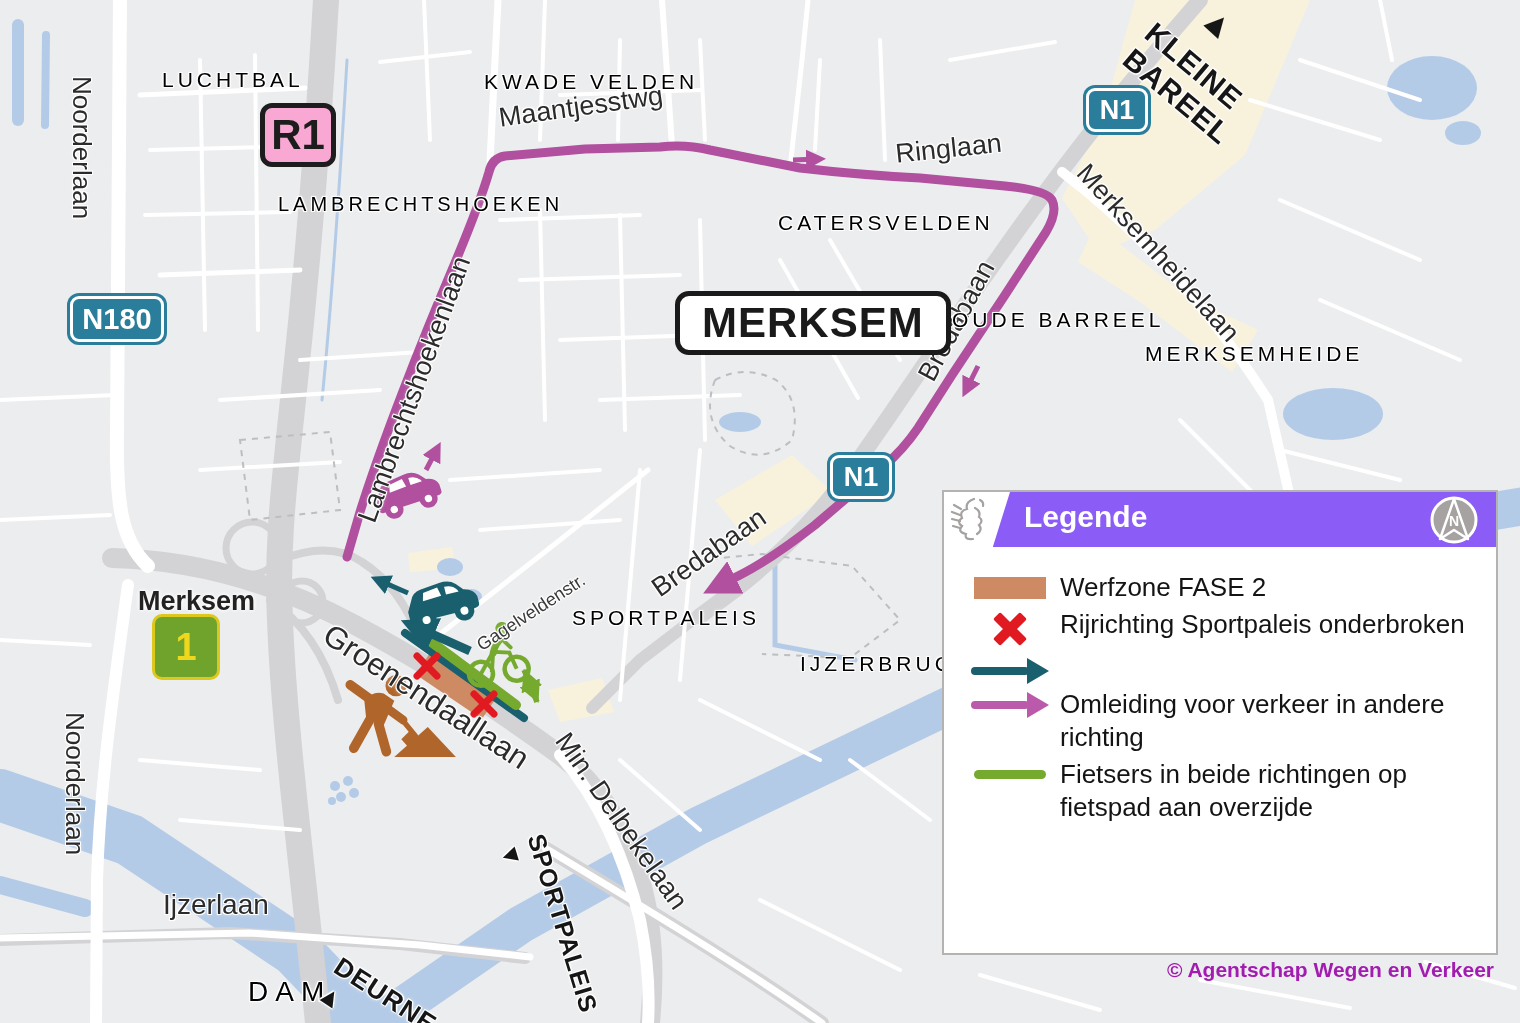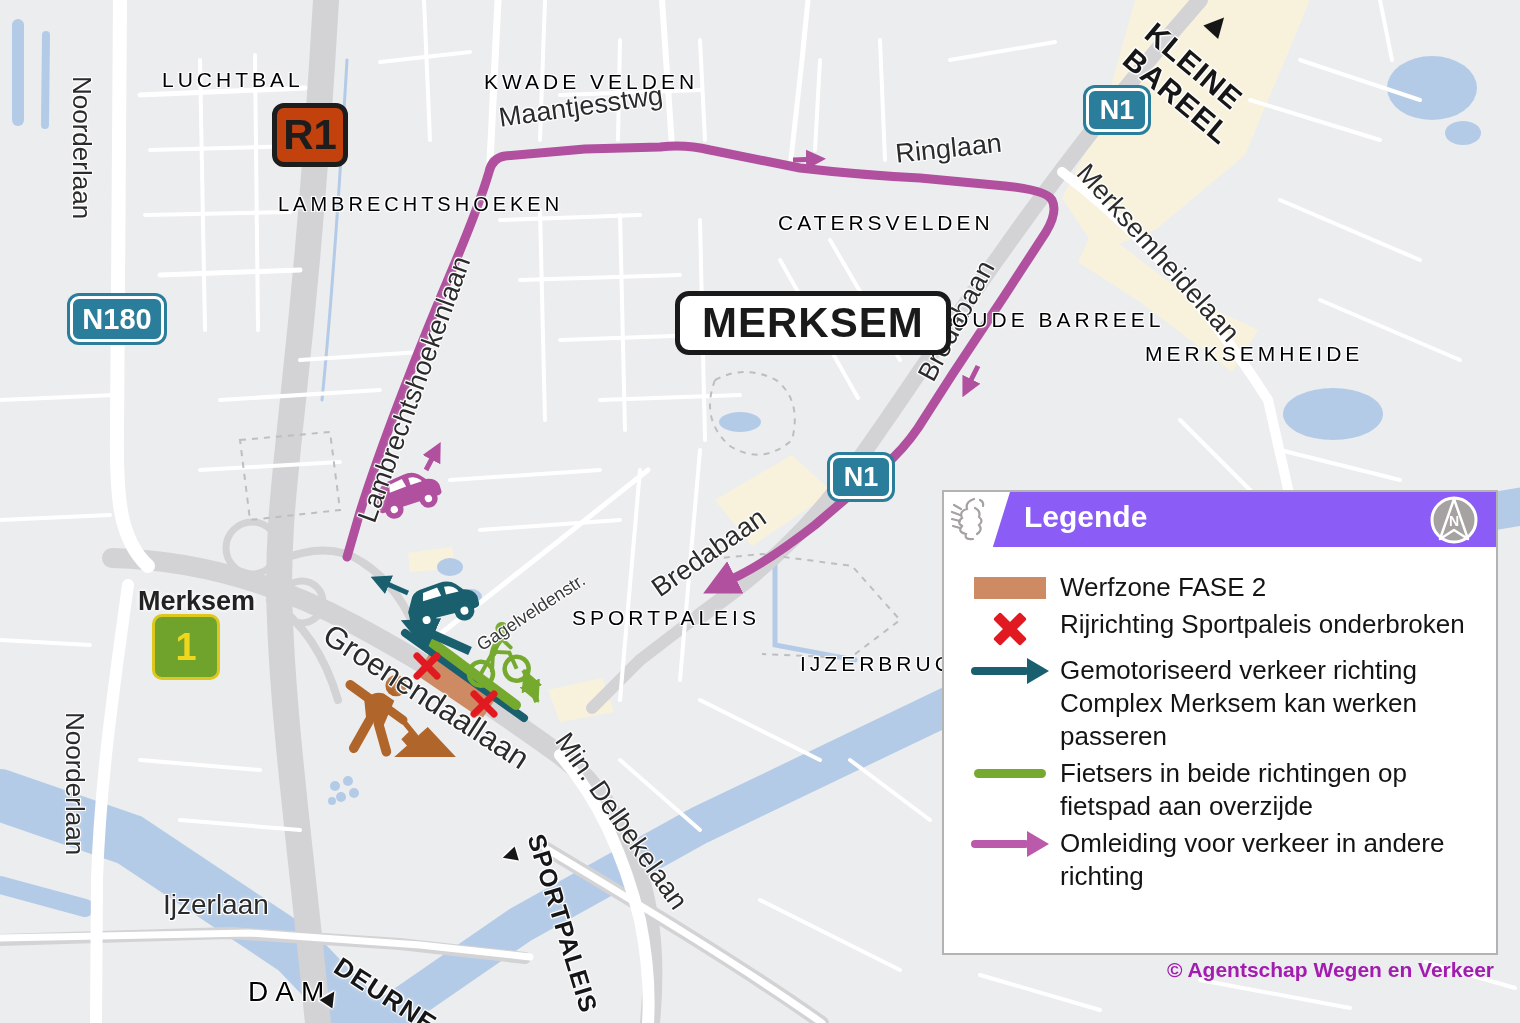--- a/index.html
+++ b/index.html
@@ -9,21 +9,21 @@
   .lbl{position:absolute;transform-origin:0 0;white-space:pre-line;
        text-shadow:-1px -1px 0 #fff,1px -1px 0 #fff,-1px 1px 0 #fff,1px 1px 0 #fff,0 0 4px #fff;}
   .street{color:#2b2b2b;font-weight:400;}
   .area{color:#000000;font-weight:400;letter-spacing:4px;}
   .dir{color:#161616;font-weight:bold;letter-spacing:1px;}
   .city-box{position:absolute;left:675px;top:291px;background:#fff;border:5px solid #1a1a1a;
        border-radius:14px;padding:3px 22px;font-size:42px;font-weight:bold;color:#1a1a1a;letter-spacing:1px;}
   .shield-teal{position:absolute;background:#2b7e9b;color:#fff;font-weight:bold;text-align:center;
        border:3px solid #fff;box-shadow:0 0 0 3px #2b7e9b;border-radius:9px;
        display:flex;align-items:center;justify-content:center;}
-  .shield-r1{position:absolute;left:272px;top:103px;width:66px;height:54px;background:#c2410c;
+  .shield-r1{position:absolute;left:260px;top:103px;width:66px;height:54px;background:#f9a8d4;
        border:5px solid #1d1d1d;border-radius:12px;font-size:42px;font-weight:bold;color:#1d1d1d;
        display:flex;align-items:center;justify-content:center;}
   .exit-name{position:absolute;left:138px;top:586px;font-size:27px;font-weight:bold;color:#222;
        text-shadow:0 0 4px #fff,0 0 4px #fff;}
   .exit-badge{position:absolute;left:152px;top:614px;width:62px;height:60px;background:#6fa32c;
        border:3px solid #ddc81d;border-radius:10px;color:#eed71d;font-size:38px;font-weight:bold;
        display:flex;align-items:center;justify-content:center;}
   
   .legend{position:absolute;left:942px;top:490px;width:556px;height:465px;background:#fff;
        border:2px solid #b5b3b1;box-sizing:border-box;}
@@ -316,34 +316,33 @@
           </div>
         <div class="legend-text">Rijrichting Sportpaleis onderbroken</div>
       </div>
       <div class="legend-row">
         <div class="legend-icon">
           <span class="larrow">
             <span class="shaft" style="background:#1a5f6e"></span>
             <span class="head" style="border-left:22px solid #1a5f6e"></span>
           </span>
         </div>
-        <div class="legend-text">Gemotoriseerd verkeer richting Complex Merksem kan werken passeren</div>
-      </div>
-      <div class="legend-row">
-        <div class="legend-icon">
-            <span class="gline"></span>
-          </div>
-        <div class="legend-text">Fietsers in beide richtingen op fietspad aan overzijde</div>
       </div>
       <div class="legend-row">
         <div class="legend-icon">
           <span class="larrow">
             <span class="shaft" style="background:#bb5aab"></span>
             <span class="head" style="border-left:22px solid #bb5aab"></span>
           </span>
         </div>
         <div class="legend-text">Omleiding voor verkeer in andere richting</div>
       </div>
+      <div class="legend-row">
+        <div class="legend-icon">
+            <span class="gline"></span>
+          </div>
+        <div class="legend-text">Fietsers in beide richtingen op fietspad aan overzijde</div>
+      </div>
     </div>
   </div>
 
   <div class="credit">© Agentschap Wegen en Verkeer</div>
 </div>
 
 </body></html>

